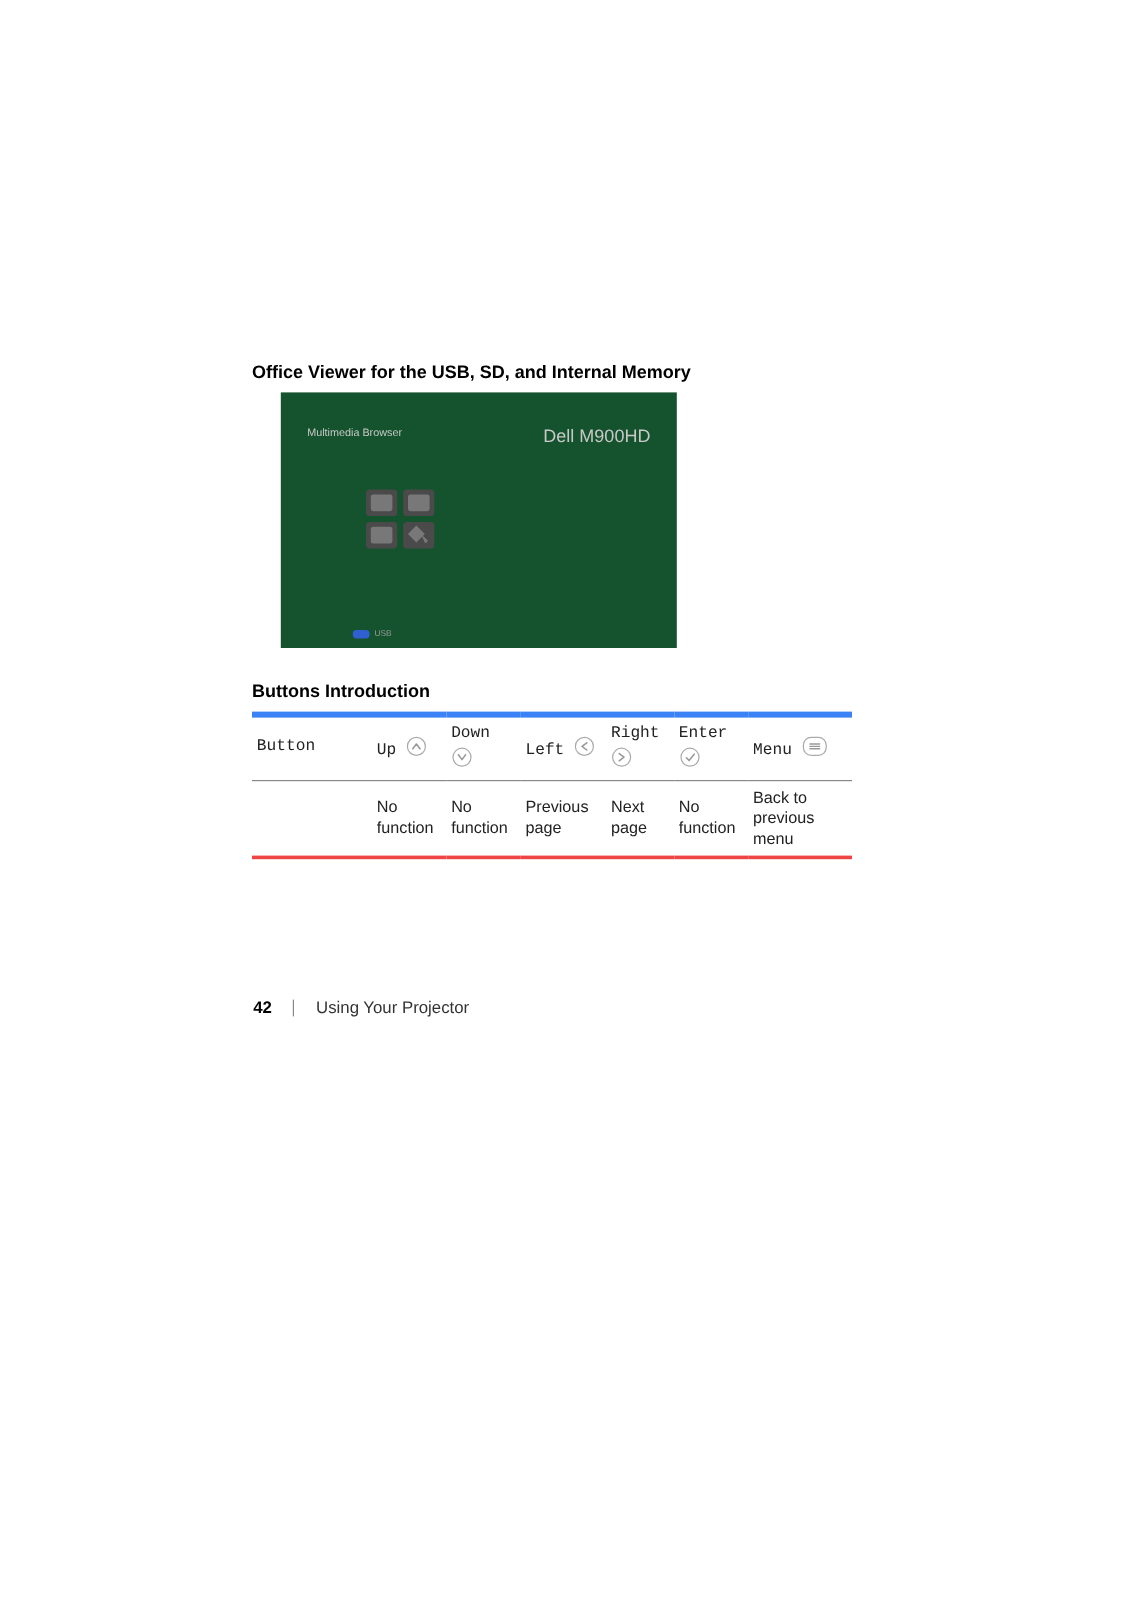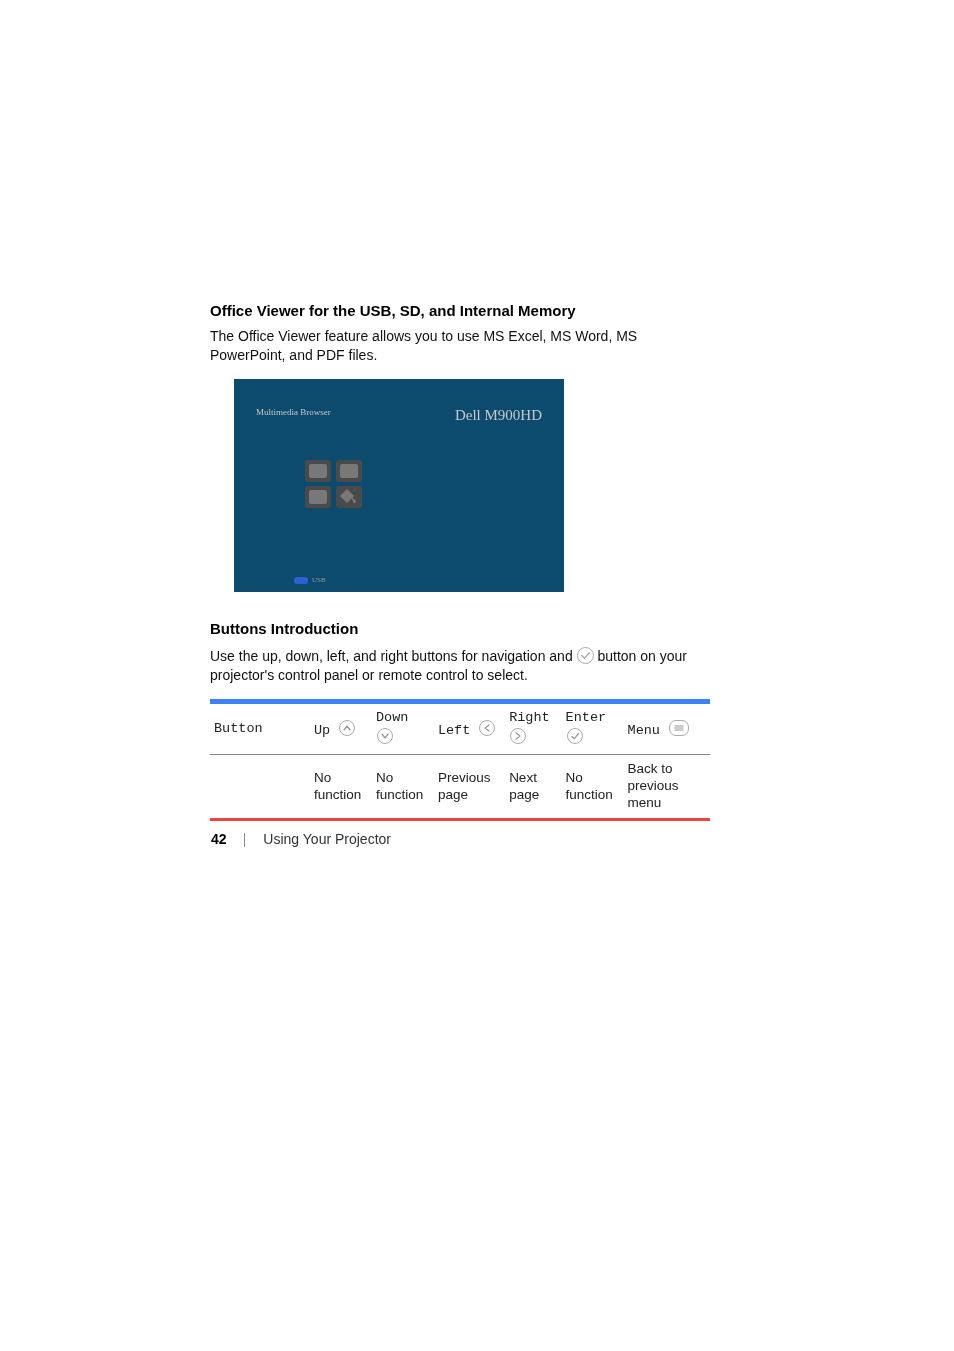--- a/index.html
+++ b/index.html
@@ -30,26 +30,26 @@
   .bodytext {
     font-size: 14px;
     margin: 0 0 14px 0;
     line-height: 1.35;
     color: #111;
   }
   
   .screen {
     width: 330px;
     height: 213px;
-    background: #0c4a6e;
+    background: #14532d;
     margin: 0 0 28px 24px;
     position: relative;
     color: #b8b8b8;
     font-size: 10px;
-    font-family: Liberation Serif, serif;
+    font-family: Liberation Sans, sans-serif;
   }
   .scr-top-left {
     position: absolute;
     top: 28px;
     left: 22px;
     color: #c8c8c8;
     font-size: 9px;
   }
   .scr-top-right {
     position: absolute;
@@ -215,46 +215,36 @@
     margin: 0 14px;
   }
 </style>
 </head>
 <body>
 
 <div class="page">
   <div class="content">
 
     <p class="heading">Office Viewer for the USB, SD, and Internal Memory</p>
-    <p class="bodytext">The Office Viewer feature allows you to use MS Excel, MS Word, MS PowerPoint, and PDF files.</p>
 
     <div class="screen">
       <div class="scr-top-left">Multimedia Browser</div>
       <div class="scr-top-right">Dell M900HD</div>
       <div class="scr-icons">
         <span class="scr-icon"><span class="inner"></span></span>
         <span class="scr-icon"><span class="inner"></span></span>
         <span class="scr-icon"><span class="inner"></span></span>
         <span class="scr-icon brush"></span>
       </div>
       <div class="scr-bottom">
         <span class="usb-chip"></span><span>USB</span>
       </div>
     </div>
 
     <p class="heading">Buttons Introduction</p>
-    <p class="bodytext">
-      <span>Use the up, down, left, and right buttons for navigation and </span>
-      <span class="icon-inline-check">
-        <svg viewBox="0 0 16 16">
-            <path d="M4 8 L7 11 L12 5" stroke="#aaa" stroke-width="1.5" fill="none" stroke-linecap="round" stroke-linejoin="round"></path>
-          </svg>
-      </span>
-      <span> button on your projector's control panel or remote control to select.</span>
-    </p>
 
     <table class="btable">
       <thead>
         <tr>
           <th class="col1">Button</th>
           <th>
             <span>Up</span>
             <span class="icon-btn">
               <svg viewBox="0 0 14 14">
                   <path d="M4 9 L7 5 L10 9" stroke="#999" stroke-width="1.3" fill="none" stroke-linecap="round" stroke-linejoin="round"></path>

